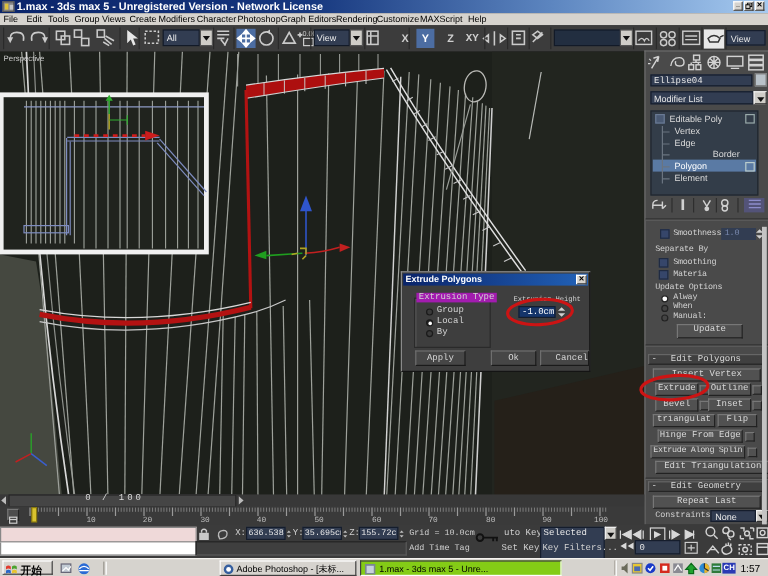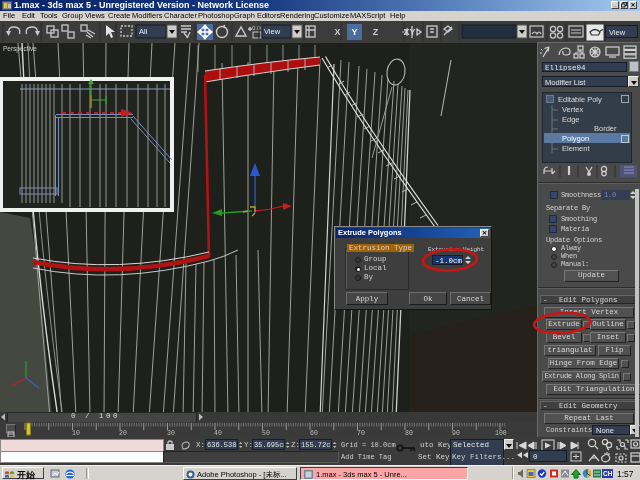--- a/index.html
+++ b/index.html
@@ -123,21 +123,21 @@
   </g>
   <rect x="586.5" y="3.5" width="17" height="16" fill="#e8e8e8"></rect>
   <path d="M590 11 q5 -5 10 0 l-1.5 3 -7 0 z M600 10 l3 -1.5" stroke="#333" fill="none" stroke-width="1.2"></path>
   <g stroke="#2a2a2a" stroke-width="1">
         <path d="M3 2 v18 M41 2 v18 M100 2 v18 M116 2 v18 M178 2 v18 M195 2 v18 M232 2 v18 M259 2 v18 M304 2 v18 M341 2 v18 M404 2 v18 M423 2 v18 M441 2 v18 M459 2 v18 M528 2 v18 M547 2 v18 M566 2 v18 M585 2 v18 M605 2 v18"></path>
       </g>
 </svg>
 <div class="axbtn abs" style="left:331px;">X</div>
 <div class="axbtn abs" style="left:348px;color:#fff;">Y</div>
 <div class="axbtn abs" style="left:369px;">Z</div>
-<div class="axbtn abs" style="left:400px;width:19px;">XY</div>
+<div class="axbtn abs" style="left:384px;width:19px;font-family:Liberation Mono, monospace;">XY</div>
 <div class="navyf abs" style="left:605px;top:25px;width:33px;height:13px;padding:2px 0 0 3px;">View</div>
 
 <div class="abs" id="vpwrap" style="left:0;top:43px;width:537px;height:375px;background:#1d201b;">
 <svg width="537" height="375" viewBox="0 43 537 375" style="position:absolute;left:0;top:0">
   <rect x="410" y="43" width="127" height="375" fill="#22251f"></rect>
   <polygon points="0,212 30,218 38,268 52,418 0,418" fill="#454840"></polygon>
   <polygon points="412,334 537,305 537,418 412,418" fill="#252019"></polygon>
   <path d="M22,43 C26,140 36,270 58,418" stroke="#d8d8d8" stroke-width="1.4" fill="none"></path>
   <path d="M28,43 C32,140 42,268 63,418" stroke="#8d908b" stroke-width="1" fill="none"></path>
 
@@ -524,21 +524,21 @@
   </svg>
   <div class="abs" style="left:86px;top:2px;width:1px;height:11px;background:#9a968e"></div>
   <div class="abs" style="left:88px;top:2px;width:1px;height:11px;background:#fff"></div>
   <div class="abs" style="left:183px;top:1px;width:114px;height:13px;background:#d6d3ce;border:1px solid;border-color:#fff #404040 #404040 #fff;box-sizing:border-box;overflow:hidden;">
     <svg style="position:absolute;left:2px;top:2px" width="9" height="9">
           <circle cx="4.5" cy="4.5" r="4" fill="#355e9e"></circle>
           <circle cx="4.5" cy="4.5" r="2" fill="#fff"></circle>
         </svg>
     <span style="position:absolute;left:13px;top:1.5px;font-size:7.5px;color:#000;white-space:nowrap">Adobe Photoshop - [未标...</span>
   </div>
-  <div class="abs" style="left:300px;top:1px;width:168px;height:13px;background:#fca5a5;border:1px solid;border-color:#404040 #fff #fff #404040;box-sizing:border-box;overflow:hidden;">
+  <div class="abs" style="left:300px;top:1px;width:168px;height:13px;background:#84cc16;border:1px solid;border-color:#404040 #fff #fff #404040;box-sizing:border-box;overflow:hidden;">
     <svg style="position:absolute;left:3px;top:2px" width="9" height="9">
           <rect x="0" y="0" width="9" height="9" fill="#7a8694"></rect>
           <rect x="1.5" y="1.5" width="6" height="6" fill="#c8d2dc"></rect>
         </svg>
     <span style="position:absolute;left:15px;top:1.5px;font-size:7.5px;color:#000;white-space:nowrap">1.max - 3ds max 5 - Unre...</span>
   </div>
   <div class="abs" style="left:512px;top:1px;width:1px;height:12px;background:#9a968e"></div>
   <div class="abs" style="left:513px;top:1px;width:127px;height:13px;background:#d6d3ce;border-left:1px solid #fff;">
     <svg style="position:absolute;left:3px;top:1px" width="84" height="11">
       <path d="M1 4 h2 l3 -3 v9 l-3 -3 h-2z" fill="#6a6a5a"></path>
@@ -562,37 +562,37 @@
         </div>
   </div>
   <span class="abs" style="left:617px;top:3px;font-size:8.5px;color:#000">1:57</span>
 </div>
 
 <div class="abs" id="dlg" style="left:334px;top:226px;width:158px;height:84px;background:#3e3e3e;border:1px solid;border-color:#8a8a8a #141414 #141414 #8a8a8a;box-sizing:border-box;">
   <div class="abs" style="left:1px;top:1px;width:154px;height:10px;background:linear-gradient(90deg,#0a246a,#2262b8);">
     <span style="position:absolute;left:2px;top:0px;font-size:7.5px;font-weight:bold;color:#fff;white-space:nowrap">Extrude Polygons</span>
     <div style="position:absolute;right:1px;top:1px;width:9px;height:8px;background:#d6d3ce;border:1px solid;border-color:#fff #404040 #404040 #fff;box-sizing:border-box;font-size:6px;line-height:6px;text-align:center;color:#000;font-weight:bold">✕</div>
   </div>
-  <div class="abs mono" style="left:12px;top:17px;font-size:7.5px;color:#d2d2d2;background:#a16207;padding:0 2px;z-index:2">Extrusion Type</div>
+  <div class="abs mono" style="left:12px;top:17px;font-size:7.5px;color:#d2d2d2;background:#a21caf;padding:0 2px;z-index:2">Extrusion Type</div>
   <div class="abs" style="left:10px;top:21px;width:62px;height:40px;border:1px solid #2a2a2a;box-shadow:1px 1px 0 #5a5a5a inset;"></div>
   <div class="abs" style="left:20px;top:30px;width:4px;height:4px;border-radius:50%;background:#3a3a3a;border:1px solid #1a1a1a;"></div>
   <div class="abs mono" style="left:29px;top:28px;font-size:7.5px;color:#d2d2d2">Group</div>
   <div class="abs" style="left:20px;top:39px;width:4px;height:4px;border-radius:50%;background:#222;border:1px solid #1a1a1a;">
         <div style="position:absolute;left:0.5px;top:0.5px;width:3px;height:3px;border-radius:50%;background:#fff"></div>
       </div>
   <div class="abs mono" style="left:29px;top:37px;font-size:7.5px;color:#d2d2d2">Local</div>
   <div class="abs" style="left:20px;top:48px;width:4px;height:4px;border-radius:50%;background:#3a3a3a;border:1px solid #1a1a1a;"></div>
   <div class="abs mono" style="left:29px;top:46px;font-size:7.5px;color:#d2d2d2">By</div>
   <div class="abs mono" style="left:93px;top:19px;font-size:6px;letter-spacing:-0.1px;color:#d2d2d2;white-space:nowrap">Extrusion Height</div>
   <div class="abs navyf mono" style="left:97px;top:28px;width:31px;height:10px;background:#15356b;font-size:7.5px;line-height:10px;padding-left:2px;color:#fff;">-1.0cm</div>
   <svg class="abs" style="left:129px;top:28px" width="8" height="10">
         <path d="M1 4 l3 -3 3 3 z M1 6 l3 3 3 -3 z" fill="#d0d0d0"></path>
       </svg>
   <div class="dlgbtn" style="left:11px;top:65px;width:42px;height:13px;line-height:12px;">Apply</div>
   <div class="dlgbtn" style="left:74px;top:65px;width:38px;height:13px;line-height:12px;">Ok</div>
-  <div class="dlgbtn" style="left:115px;top:65px;width:41px;height:13px;line-height:12px;">Cancel</div>
+  <div class="dlgbtn" style="left:115px;top:65px;width:41px;height:13px;line-height:12px;text-align:right;">Cancel</div>
 </div>
 
 <svg class="abs" style="left:0;top:0;pointer-events:none" width="640" height="480">
   <ellipse cx="450" cy="260" rx="27" ry="10.5" fill="none" stroke="#cc1414" stroke-width="2.6" transform="rotate(-3 450 260)"></ellipse>
   <ellipse cx="562" cy="323" rx="28" ry="10" fill="none" stroke="#cc1414" stroke-width="2.6" transform="rotate(-4 562 323)"></ellipse>
 </svg>
 
 </div>
 </body></html>

